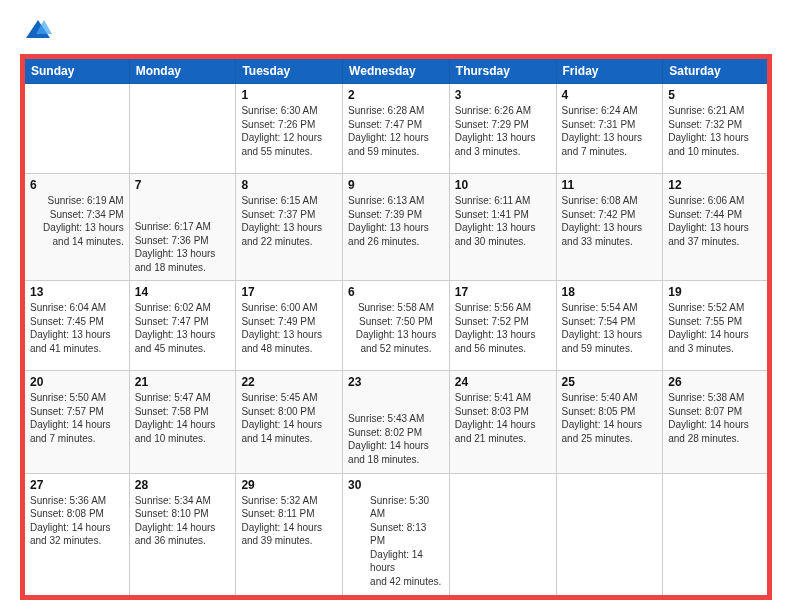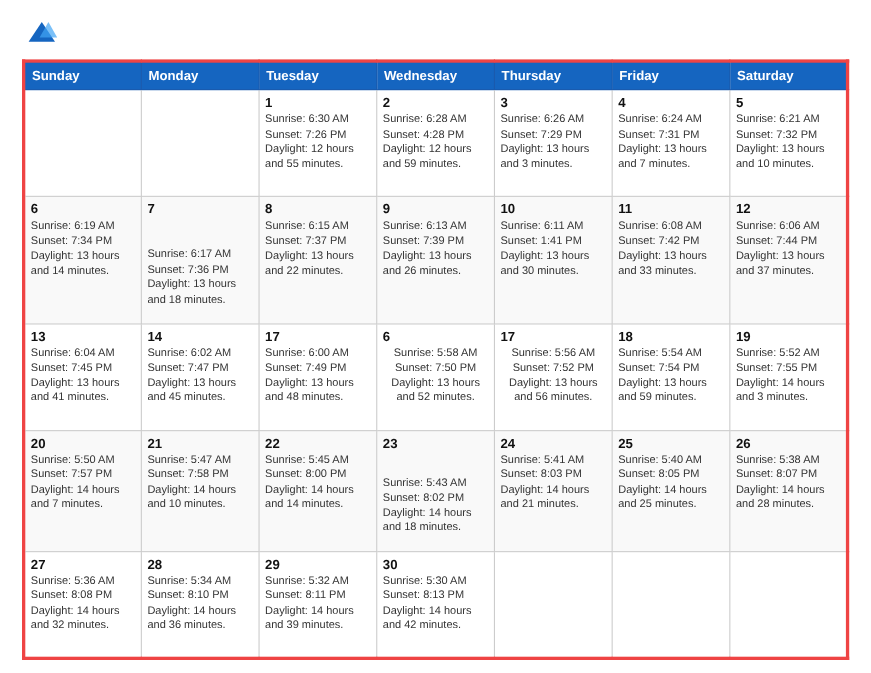--- a/index.html
+++ b/index.html
@@ -55,21 +55,21 @@
       font-weight: bold;
       color: #1a237e;
       line-height: 1.1;
     }
     .subtitle {
       font-size: 14px;
       color: #444;
     }
     .calendar {
       flex: 1;
-      border: 3px solid #ef4444;
+      border: 5px solid #ef4444;
       border-collapse: collapse;
       width: 100%;
       table-layout: fixed;
     }
     .calendar th {
       background: #1565c0;
       color: #fff;
       text-align: left;
       padding: 5px 6px;
       font-size: 12px;
@@ -149,21 +149,21 @@
           <td>
             <span class="day-num">1</span>
             <div class="day-info" style="white-space: pre-line;">Sunrise: 6:30 AM
 Sunset: 7:26 PM
 Daylight: 12 hours
 and 55 minutes.</div>
           </td>
           <td>
             <span class="day-num">2</span>
             <div class="day-info" style="white-space: pre-line;">Sunrise: 6:28 AM
-Sunset: 4:28 PM
+Sunset: 7:47 PM
 Daylight: 12 hours
 and 59 minutes.</div>
           </td>
           <td>
             <span class="day-num">3</span>
             <div class="day-info" style="white-space: pre-line;">Sunrise: 6:26 AM
 Sunset: 7:29 PM
 Daylight: 13 hours
 and 3 minutes.</div>
           </td>
@@ -178,21 +178,21 @@
             <span class="day-num">5</span>
             <div class="day-info" style="white-space: pre-line;">Sunrise: 6:21 AM
 Sunset: 7:32 PM
 Daylight: 13 hours
 and 10 minutes.</div>
           </td>
         </tr>
         <tr>
           <td>
             <span class="day-num">6</span>
-            <div class="day-info" style="white-space: pre-line;">Sunrise: 6:19 AM
+            <div class="day-info" style="white-space: pre-line; text-align: right;">Sunrise: 6:19 AM
 Sunset: 7:34 PM
 Daylight: 13 hours
 and 14 minutes.</div>
           </td>
           <td>
             <span class="day-num">7</span>
             <div class="day-info" style="white-space: pre-line; margin-top: 28px;">Sunrise: 6:17 AM
 Sunset: 7:36 PM
 Daylight: 13 hours
 and 18 minutes.</div>
@@ -257,21 +257,21 @@
           </td>
           <td>
             <span class="day-num">6</span>
             <div class="day-info" style="white-space: pre-line; text-align: center;">Sunrise: 5:58 AM
 Sunset: 7:50 PM
 Daylight: 13 hours
 and 52 minutes.</div>
           </td>
           <td>
             <span class="day-num">17</span>
-            <div class="day-info" style="white-space: pre-line; text-align: center;">Sunrise: 5:56 AM
+            <div class="day-info" style="white-space: pre-line;">Sunrise: 5:56 AM
 Sunset: 7:52 PM
 Daylight: 13 hours
 and 56 minutes.</div>
           </td>
           <td>
             <span class="day-num">18</span>
             <div class="day-info" style="white-space: pre-line;">Sunrise: 5:54 AM
 Sunset: 7:54 PM
 Daylight: 13 hours
 and 59 minutes.</div>
@@ -352,21 +352,21 @@
           </td>
           <td>
             <span class="day-num">29</span>
             <div class="day-info" style="white-space: pre-line;">Sunrise: 5:32 AM
 Sunset: 8:11 PM
 Daylight: 14 hours
 and 39 minutes.</div>
           </td>
           <td>
             <span class="day-num">30</span>
-            <div class="day-info" style="white-space: pre-line;">Sunrise: 5:30 AM
+            <div class="day-info" style="white-space: pre-line; margin-left: 22px;">Sunrise: 5:30 AM
 Sunset: 8:13 PM
 Daylight: 14 hours
 and 42 minutes.</div>
           </td>
           <td class="empty-cell"></td>
           <td class="empty-cell"></td>
           <td class="empty-cell"></td>
         </tr>
       </tbody>
   </table>

